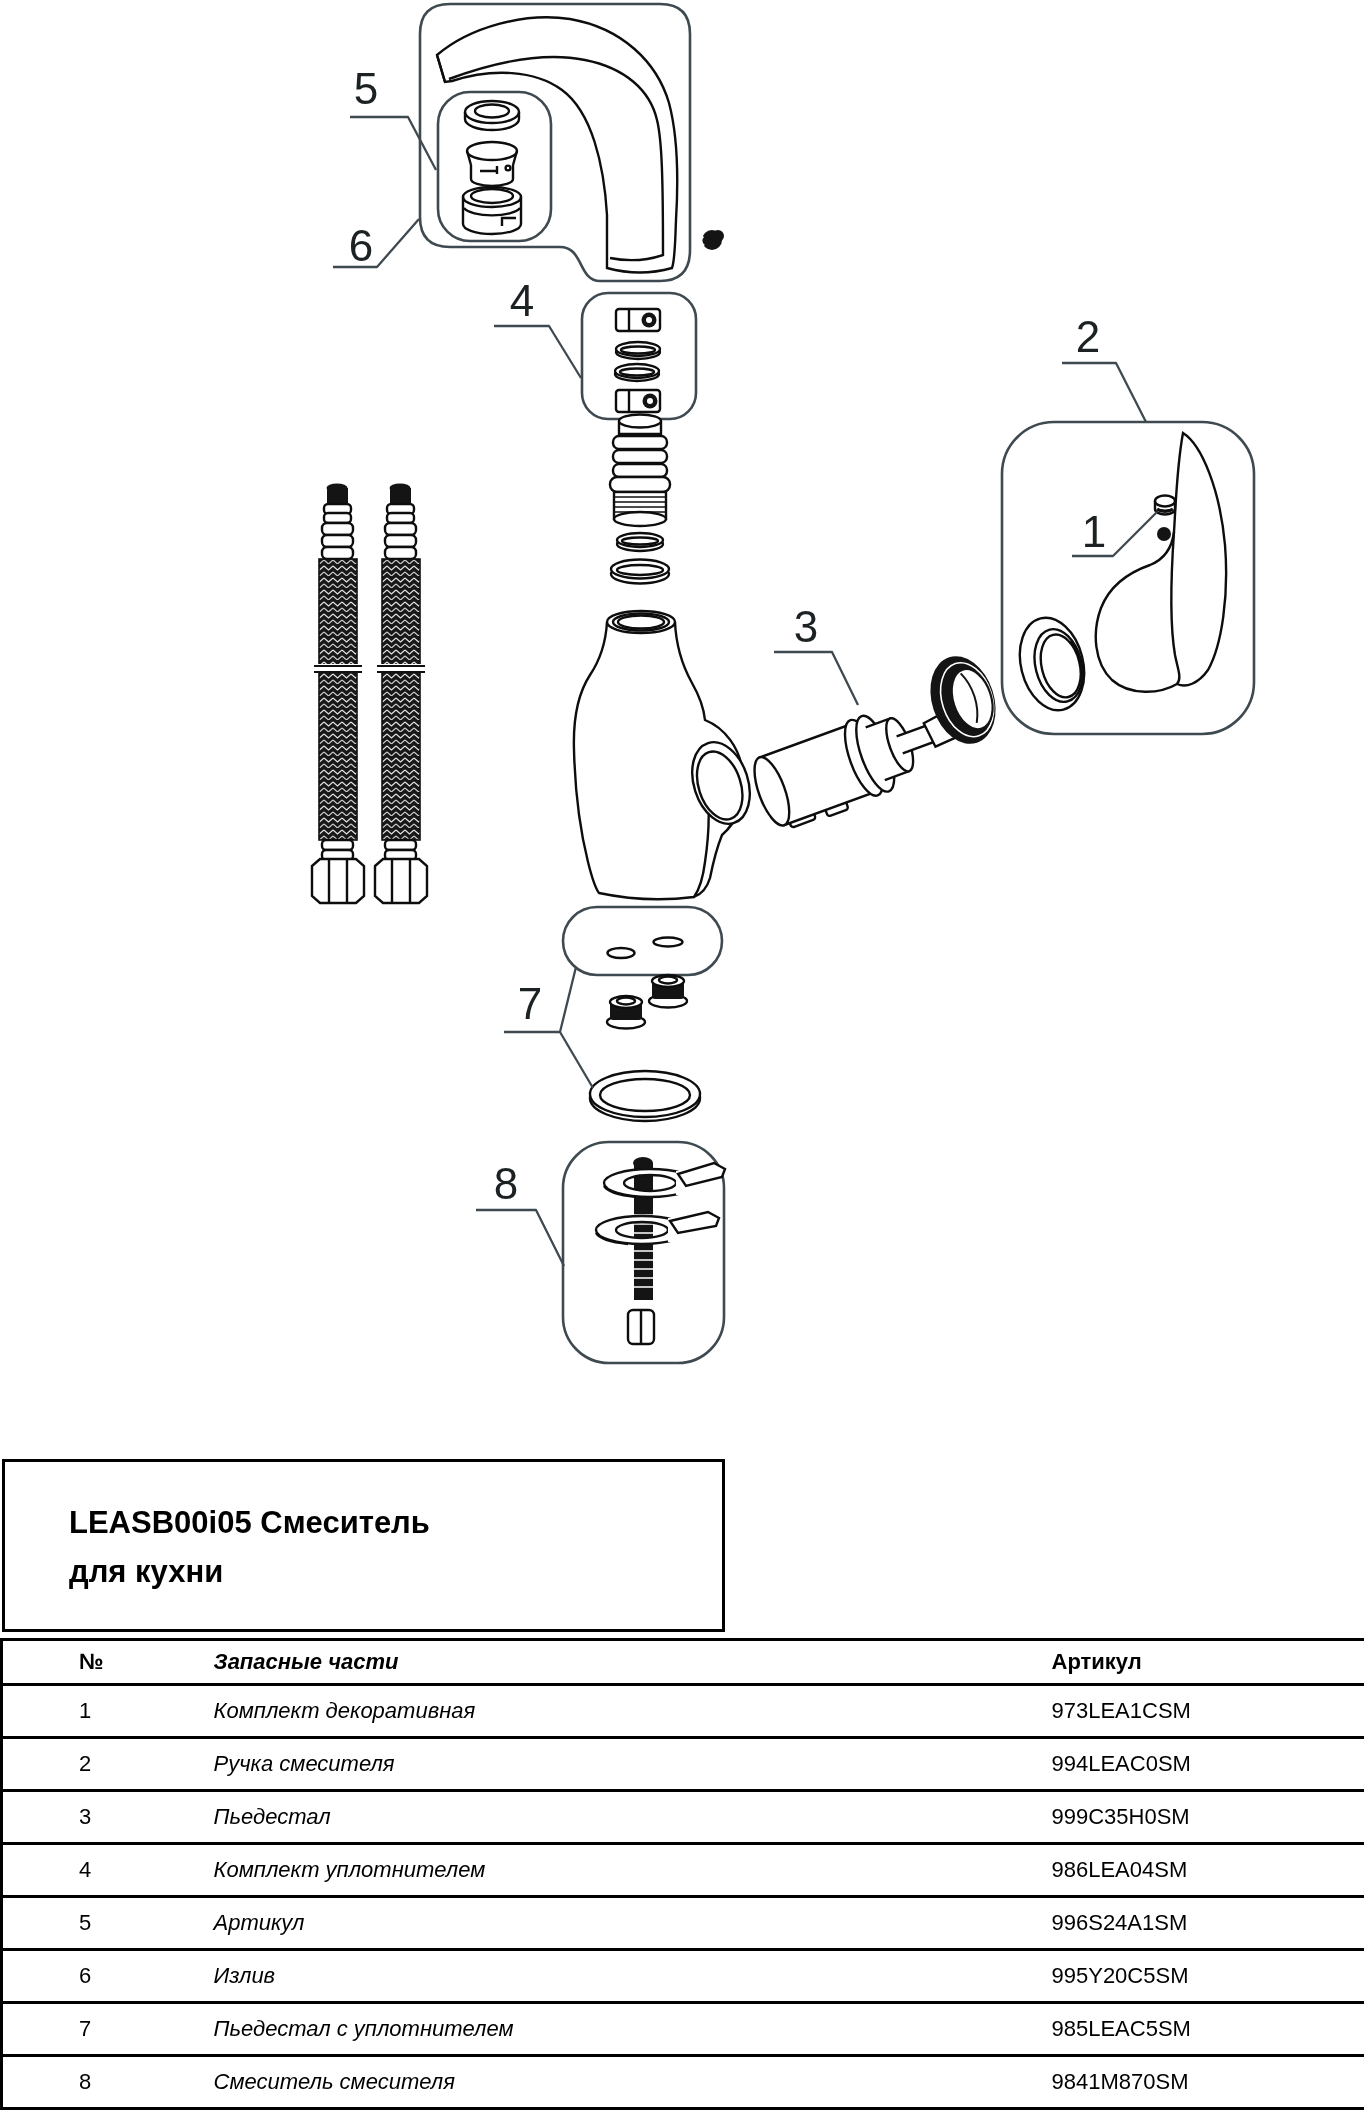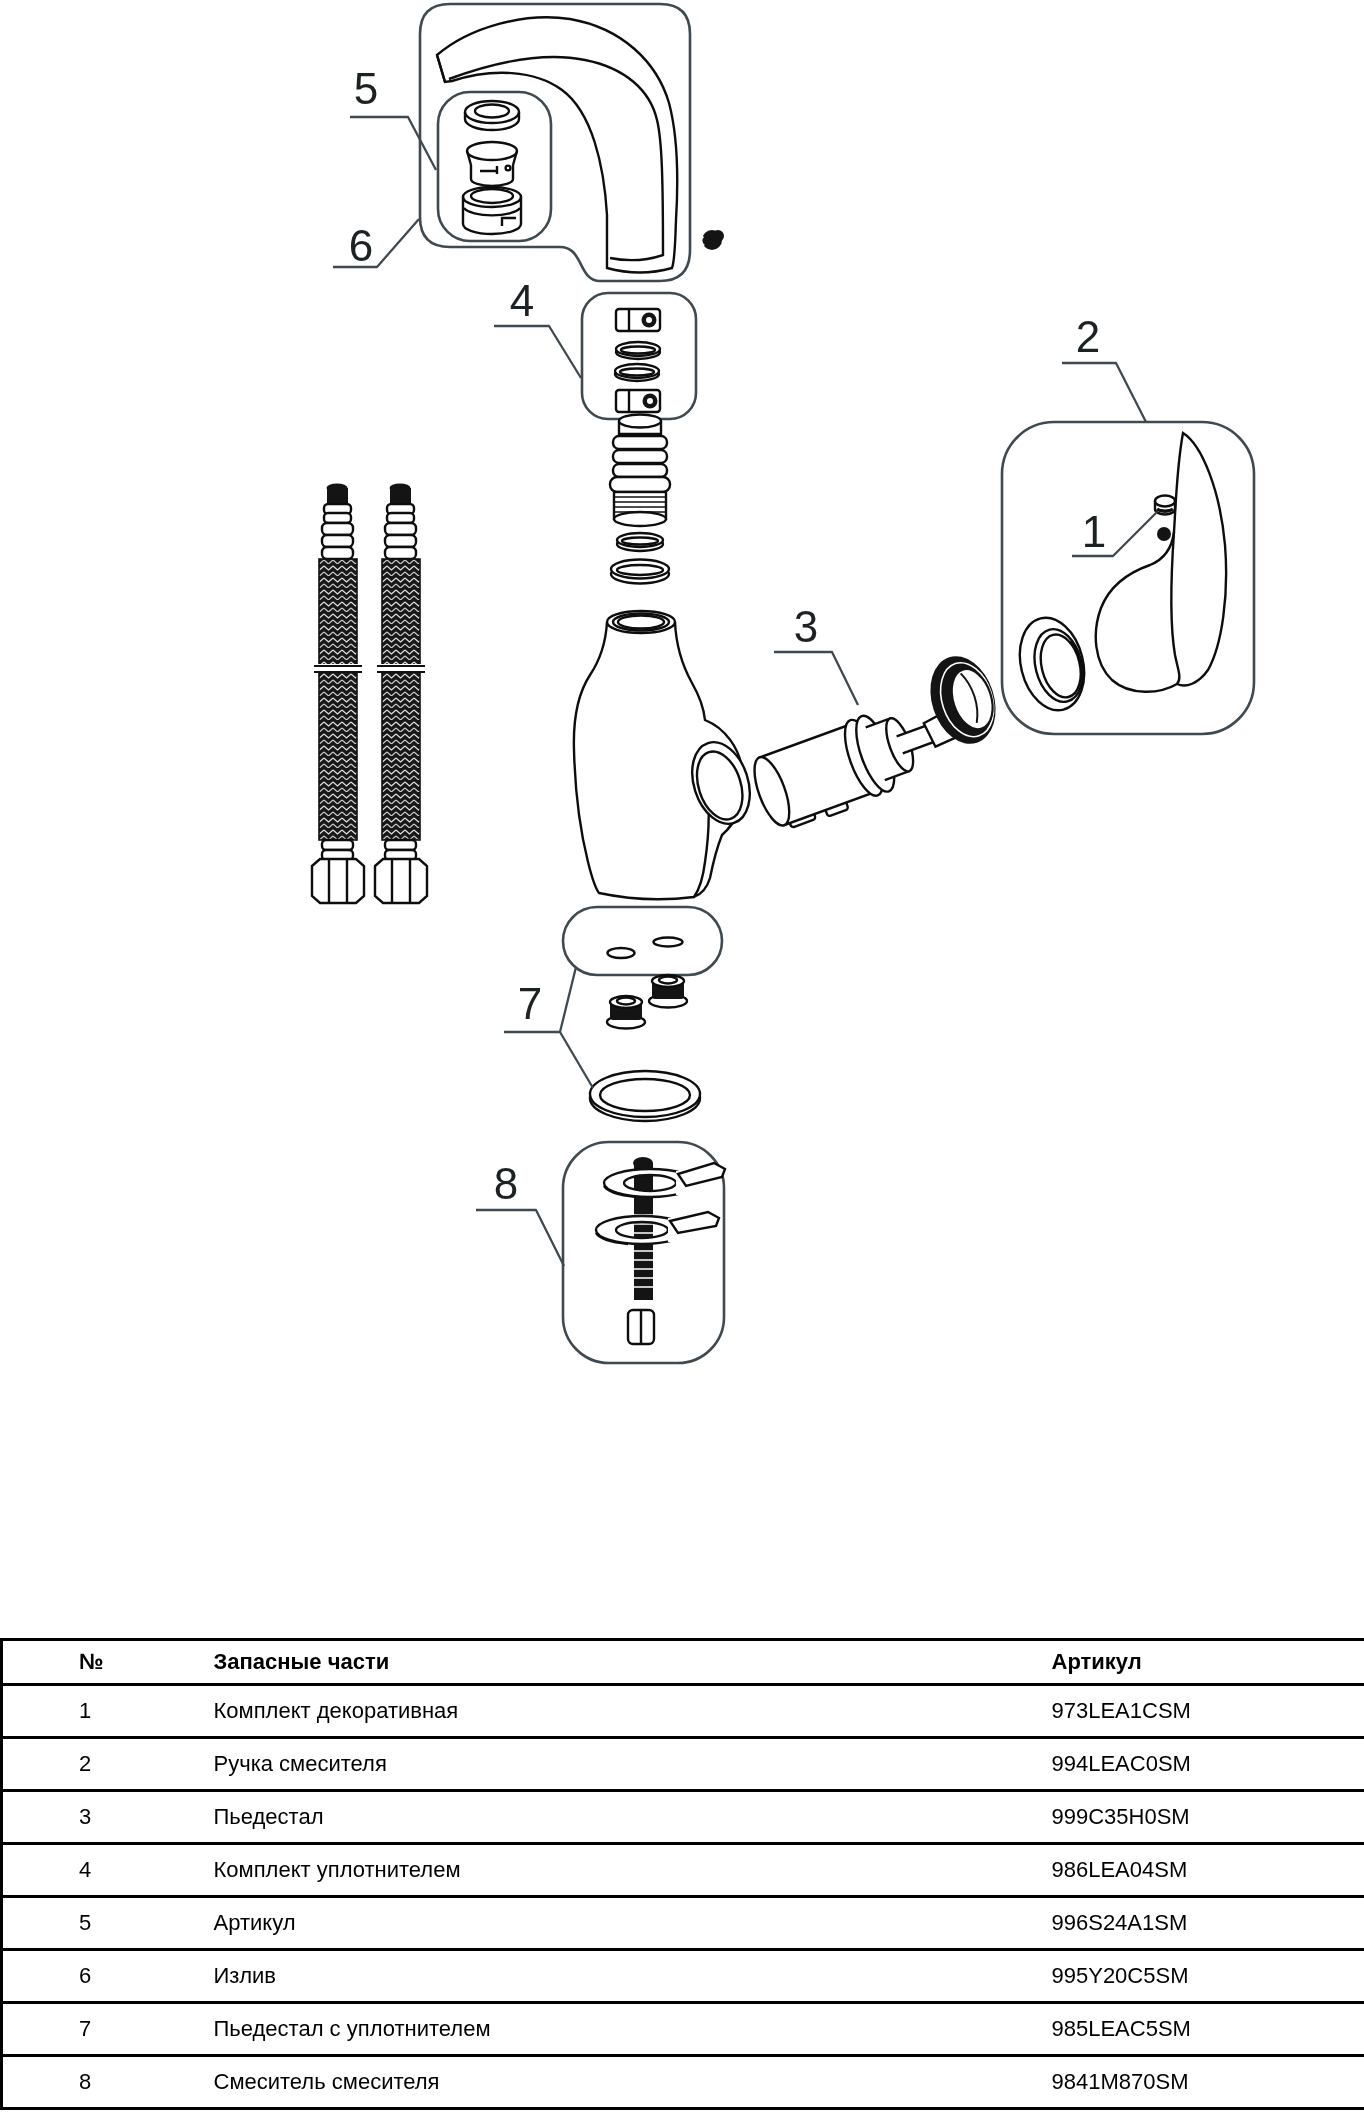--- a/index.html
+++ b/index.html
@@ -10,21 +10,21 @@
   .leader{stroke:#3f4a50;stroke-width:2.3;fill:none;stroke-linejoin:round;}
   .cbox{stroke:#3f4a50;stroke-width:2.6;fill:none;}
   .pl{stroke:#0d0d0d;stroke-width:2.4;fill:none;}
   .pw{stroke:#0d0d0d;stroke-width:2.4;fill:#ffffff;}
   .pd{fill:#141414;stroke:none;}
   .title-box{position:absolute;left:2px;top:1459px;width:723px;height:173px;border:3px solid #000;box-sizing:border-box;padding:36px 0 0 64px;}
   .title-box .t1,.title-box .t2{font-size:31px;font-weight:700;line-height:49px;letter-spacing:0;}
   .parts-table{position:absolute;left:0;top:1638px;width:1364px;border-collapse:collapse;table-layout:fixed;}
   .parts-table td,.parts-table th{border-top:3px solid #000;border-bottom:3px solid #000;font-size:22px;vertical-align:middle;padding:0;text-align:left;}
   .parts-table .c-num{width:212px;padding-left:76px;box-sizing:border-box;}
-  .parts-table .c-part{width:838px;}
+  .parts-table .c-part{width:838px;font-style:italic;}
   .parts-table .c-sku{width:314px;}
   .parts-table th{font-weight:700;height:42px;}
   .parts-table td{font-weight:400;height:50px;}
   .parts-table{border-left:3px solid #000;border-right:3px solid #000;}
 </style>
 </head>
 <body>
 
 <div class="page">
 
@@ -259,20 +259,24 @@
       <text class="callout-digit" x="1088" y="352">2</text>
       <text class="callout-digit" x="806" y="642">3</text>
       <text class="callout-digit" x="522" y="316">4</text>
       <text class="callout-digit" x="366" y="104">5</text>
       <text class="callout-digit" x="361" y="261">6</text>
       <text class="callout-digit" x="530" y="1019">7</text>
       <text class="callout-digit" x="506" y="1199">8</text>
     </g>
   </svg>
 
+  <div class="title-box">
+    <div class="t1">LEASB00i05 Смеситель</div>
+    <div class="t2">для кухни</div>
+  </div>
 
   <table class="parts-table">
     <thead>
       <tr>
         <th class="c-num">№</th>
         <th class="c-part">Запасные части</th>
         <th class="c-sku">Артикул</th>
       </tr>
     </thead>
     <tbody>

